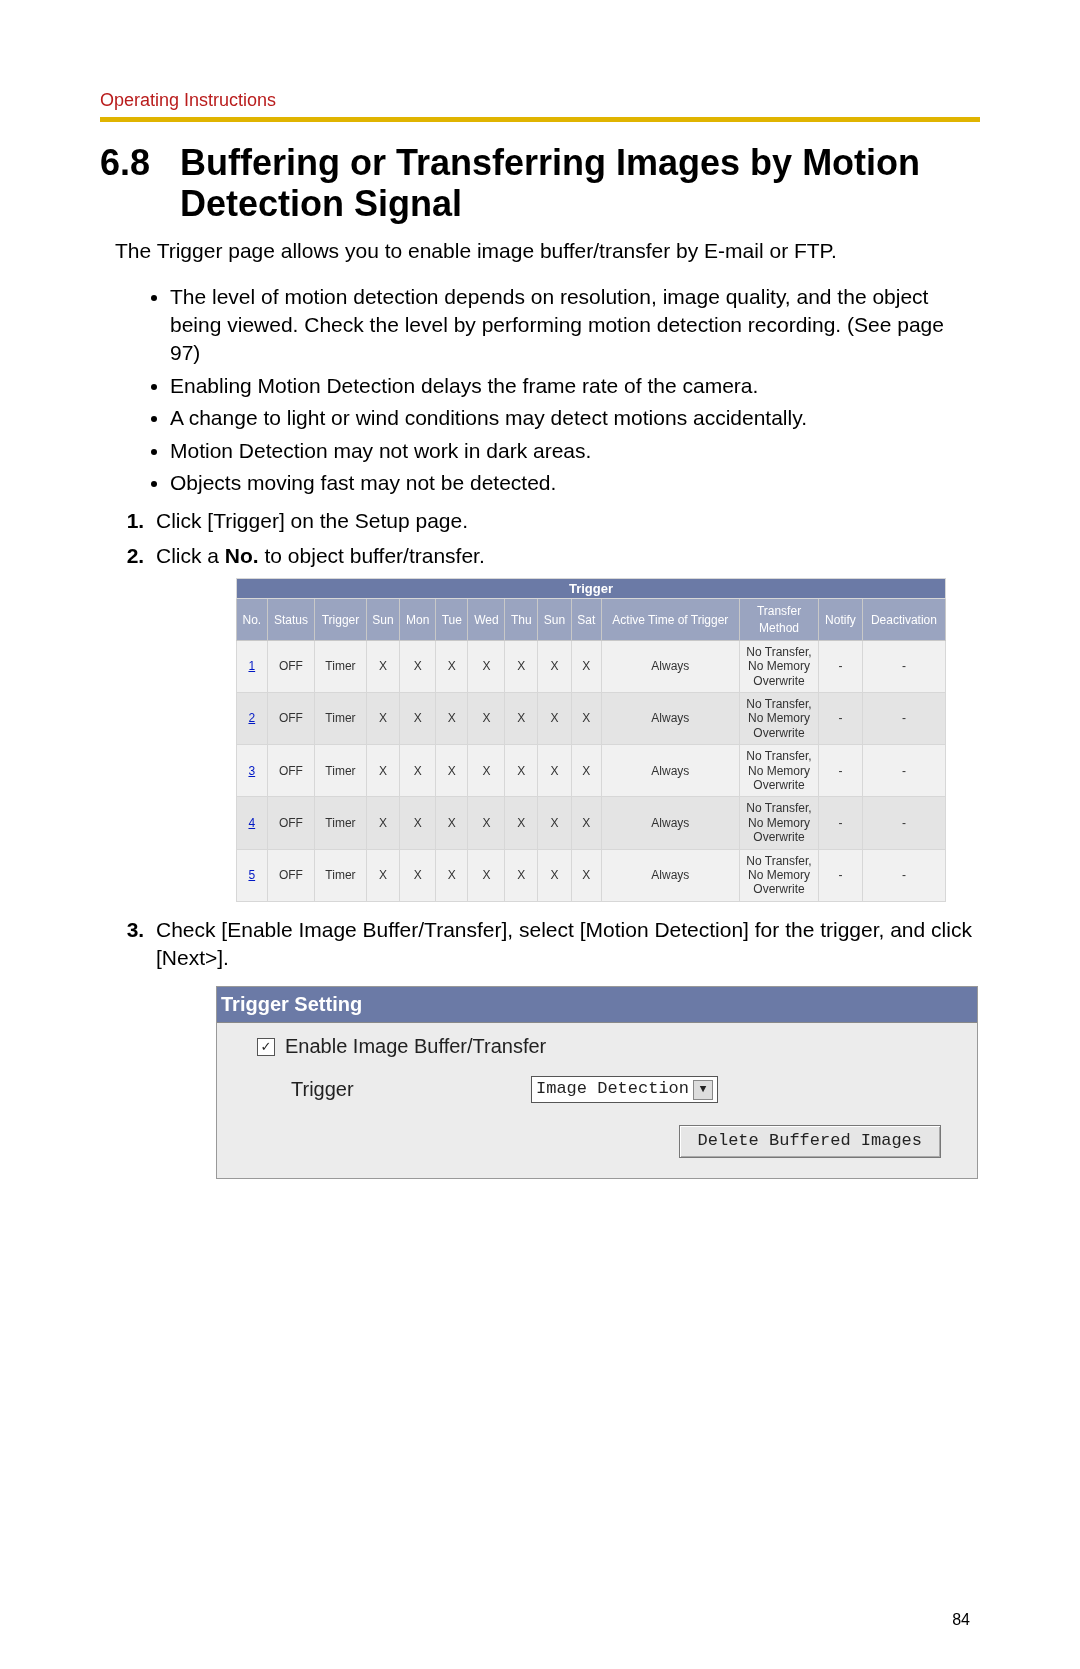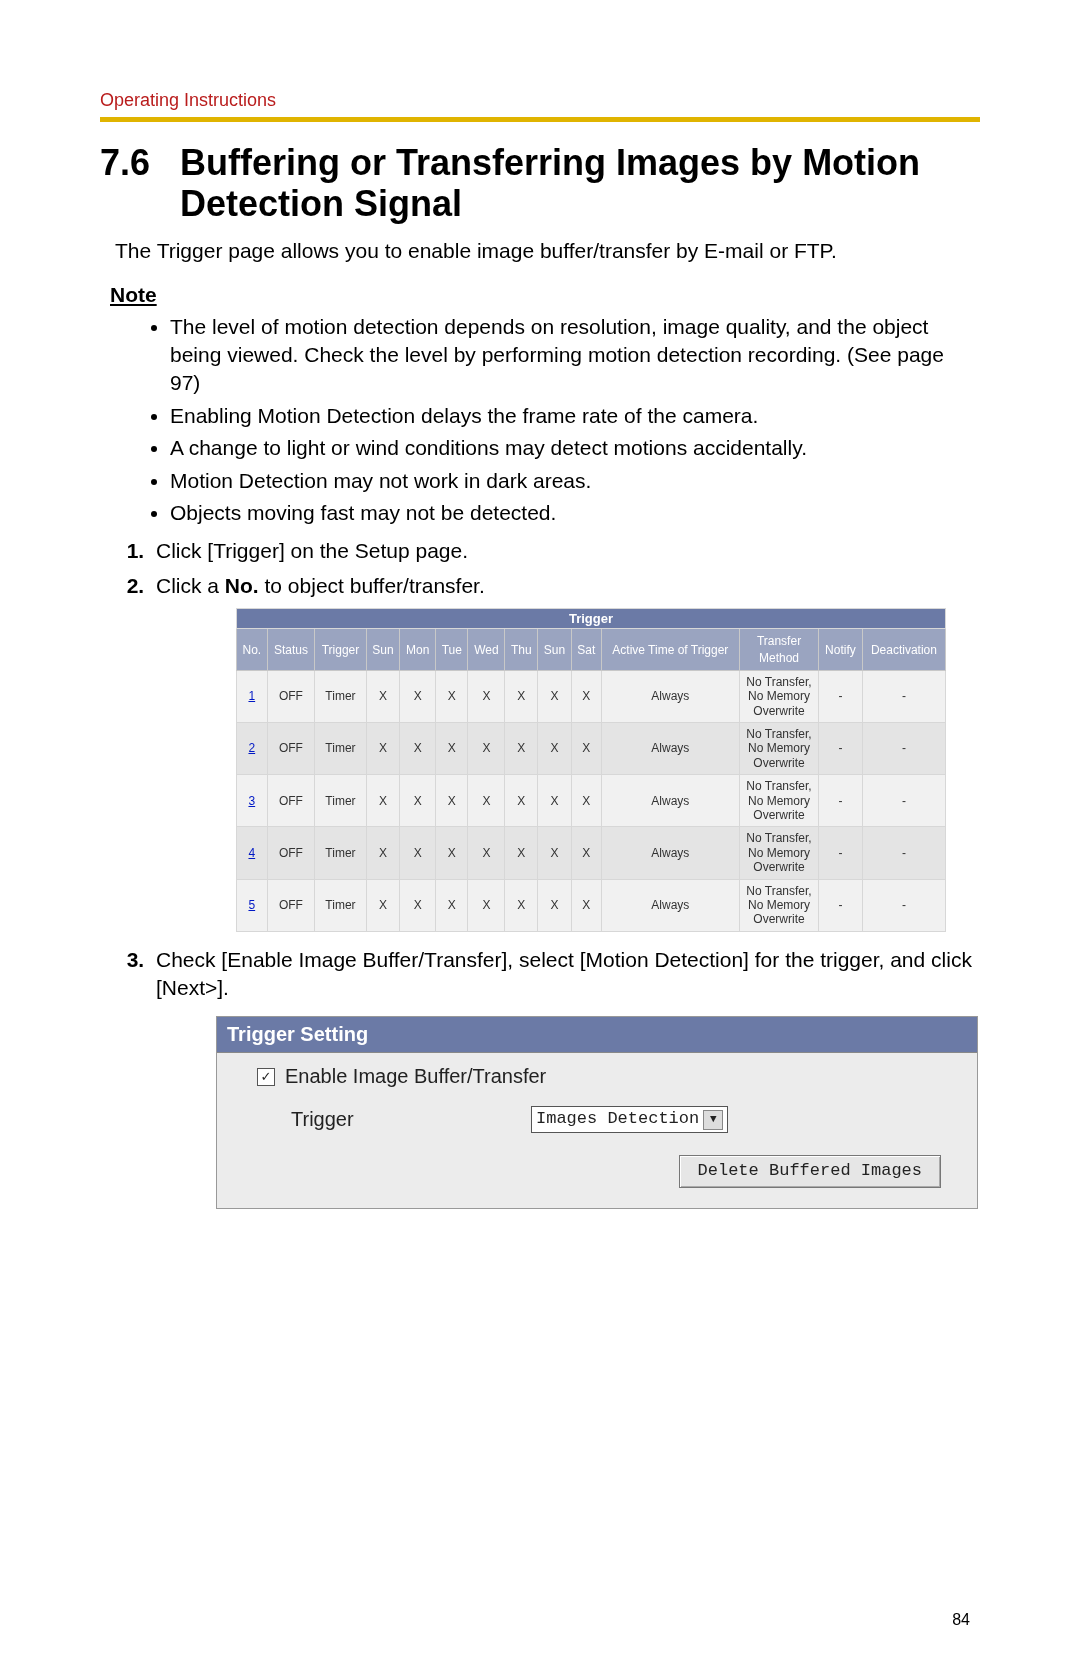--- a/index.html
+++ b/index.html
@@ -117,21 +117,21 @@
     width: 760px;
     border: 1px solid #999;
     background: #ececec;
     font-family: Arial, sans-serif;
   }
   .ts-title {
     background: #6b7aa6;
     color: #fff;
     font-weight: bold;
     font-size: 20px;
-    padding: 4px 10px;
+    padding: 4px 4px;
     border-bottom: 1px solid #888;
   }
   .ts-body {
     padding: 10px 16px 6px 40px;
     font-size: 20px;
     color: #222;
   }
   .ts-row {
     display: flex;
     align-items: center;
@@ -168,27 +168,26 @@
   }
 </style>
 </head>
 <body>
 
 <div class="page">
   <div class="running-head">Operating Instructions</div>
   <div class="gold-rule"></div>
 
   <div class="sec-title">
-    <div class="sec-num">7.6</div>
+    <div class="sec-num">6.8</div>
     <div>Buffering or Transferring Images by Motion Detection Signal</div>
   </div>
 
   <div class="intro">The Trigger page allows you to enable image buffer/transfer by E-mail or FTP.</div>
 
-  <div class="note-head">Note</div>
   <ul class="notes">
     <li>The level of motion detection depends on resolution, image quality, and the object being viewed. Check the level by performing motion detection recording. (See page 97)</li>
     <li>Enabling Motion Detection delays the frame rate of the camera.</li>
     <li>A change to light or wind conditions may detect motions accidentally.</li>
     <li>Motion Detection may not work in dark areas.</li>
     <li>Objects moving fast may not be detected.</li>
   </ul>
 
   <ol class="steps">
     <li>Click [Trigger] on the Setup page.</li>
@@ -309,21 +308,21 @@
       <div class="ts-panel">
         <div class="ts-title">Trigger Setting</div>
         <div class="ts-body">
           <div class="ts-row">
             <span class="ts-chk">✓</span>
             <span>Enable Image Buffer/Transfer</span>
           </div>
           <div class="ts-row">
             <span class="lbl" style="margin-left:34px">Trigger</span>
             <span class="ts-select">
-              <span>Images Detection</span>
+              <span>Image Detection</span>
               <span class="arrow">▼</span>
             </span>
           </div>
           <div class="ts-btn-row">
             <span class="ts-btn">Delete Buffered Images</span>
           </div>
         </div>
       </div>
     </li>
   </ol>

